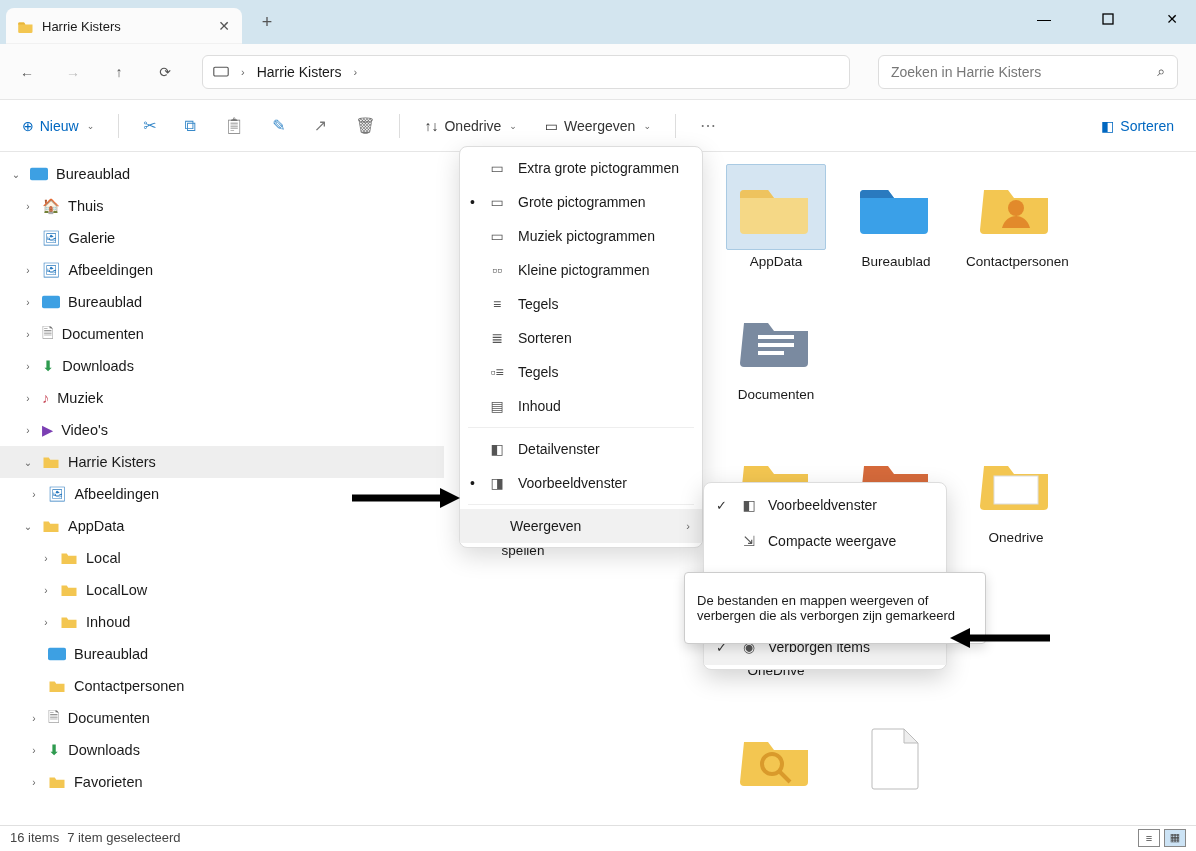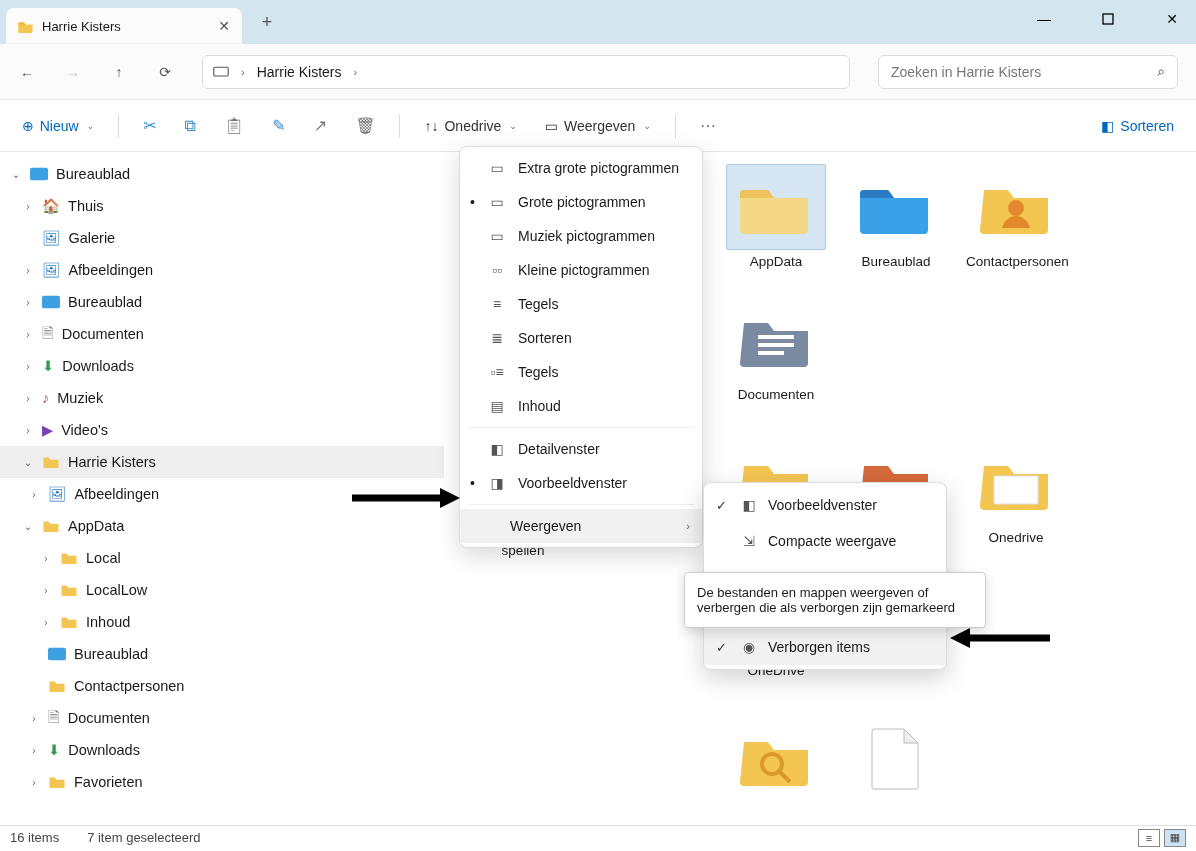--- a/index.html
+++ b/index.html
@@ -161,21 +161,21 @@
   .mrow2 .chk { position:absolute; left:12px; font-size:13px; color:#333;}
   .mrow2 .mic { width:18px; color:#555; text-align:center;}
   .mrow2.hover { background:#f1f1f1;}
 
   .tooltip {
     position:absolute;
     left:684px; top:572px;
     background:#fff;
     border:1px solid #ccc;
     border-radius:4px;
-    padding:12px 12px;
+    padding:20px 12px;
     font-size:13px;
     box-shadow:0 4px 12px rgba(0,0,0,0.15);
     max-width:302px;
     z-index:13;
   }
 
   
   .arrow {
     position:absolute;
     z-index:20;
@@ -185,21 +185,21 @@
     position:absolute;
     bottom:2px; left:0; right:0;
     height:24px;
     display:flex; align-items:center;
     padding:0 10px;
     font-size:13px; color:#444;
     border-top:1px solid #e0e0e0;
     background:#fff;
     justify-content: space-between;
   }
-  .status-left{display:flex;gap:28px;}
+  .status-left{display:flex;gap:8px;}
   .status-right{display:flex;gap:4px;}
   .sbtn{width:22px;height:18px;border:1px solid #888;display:flex;align-items:center;justify-content:center;font-size:11px;}
   .sbtn.active{background:#cce3f5;}
 
   
   .folder-svg{fill:#f3c651;}
 </style>
 </head>
 <body>
 

